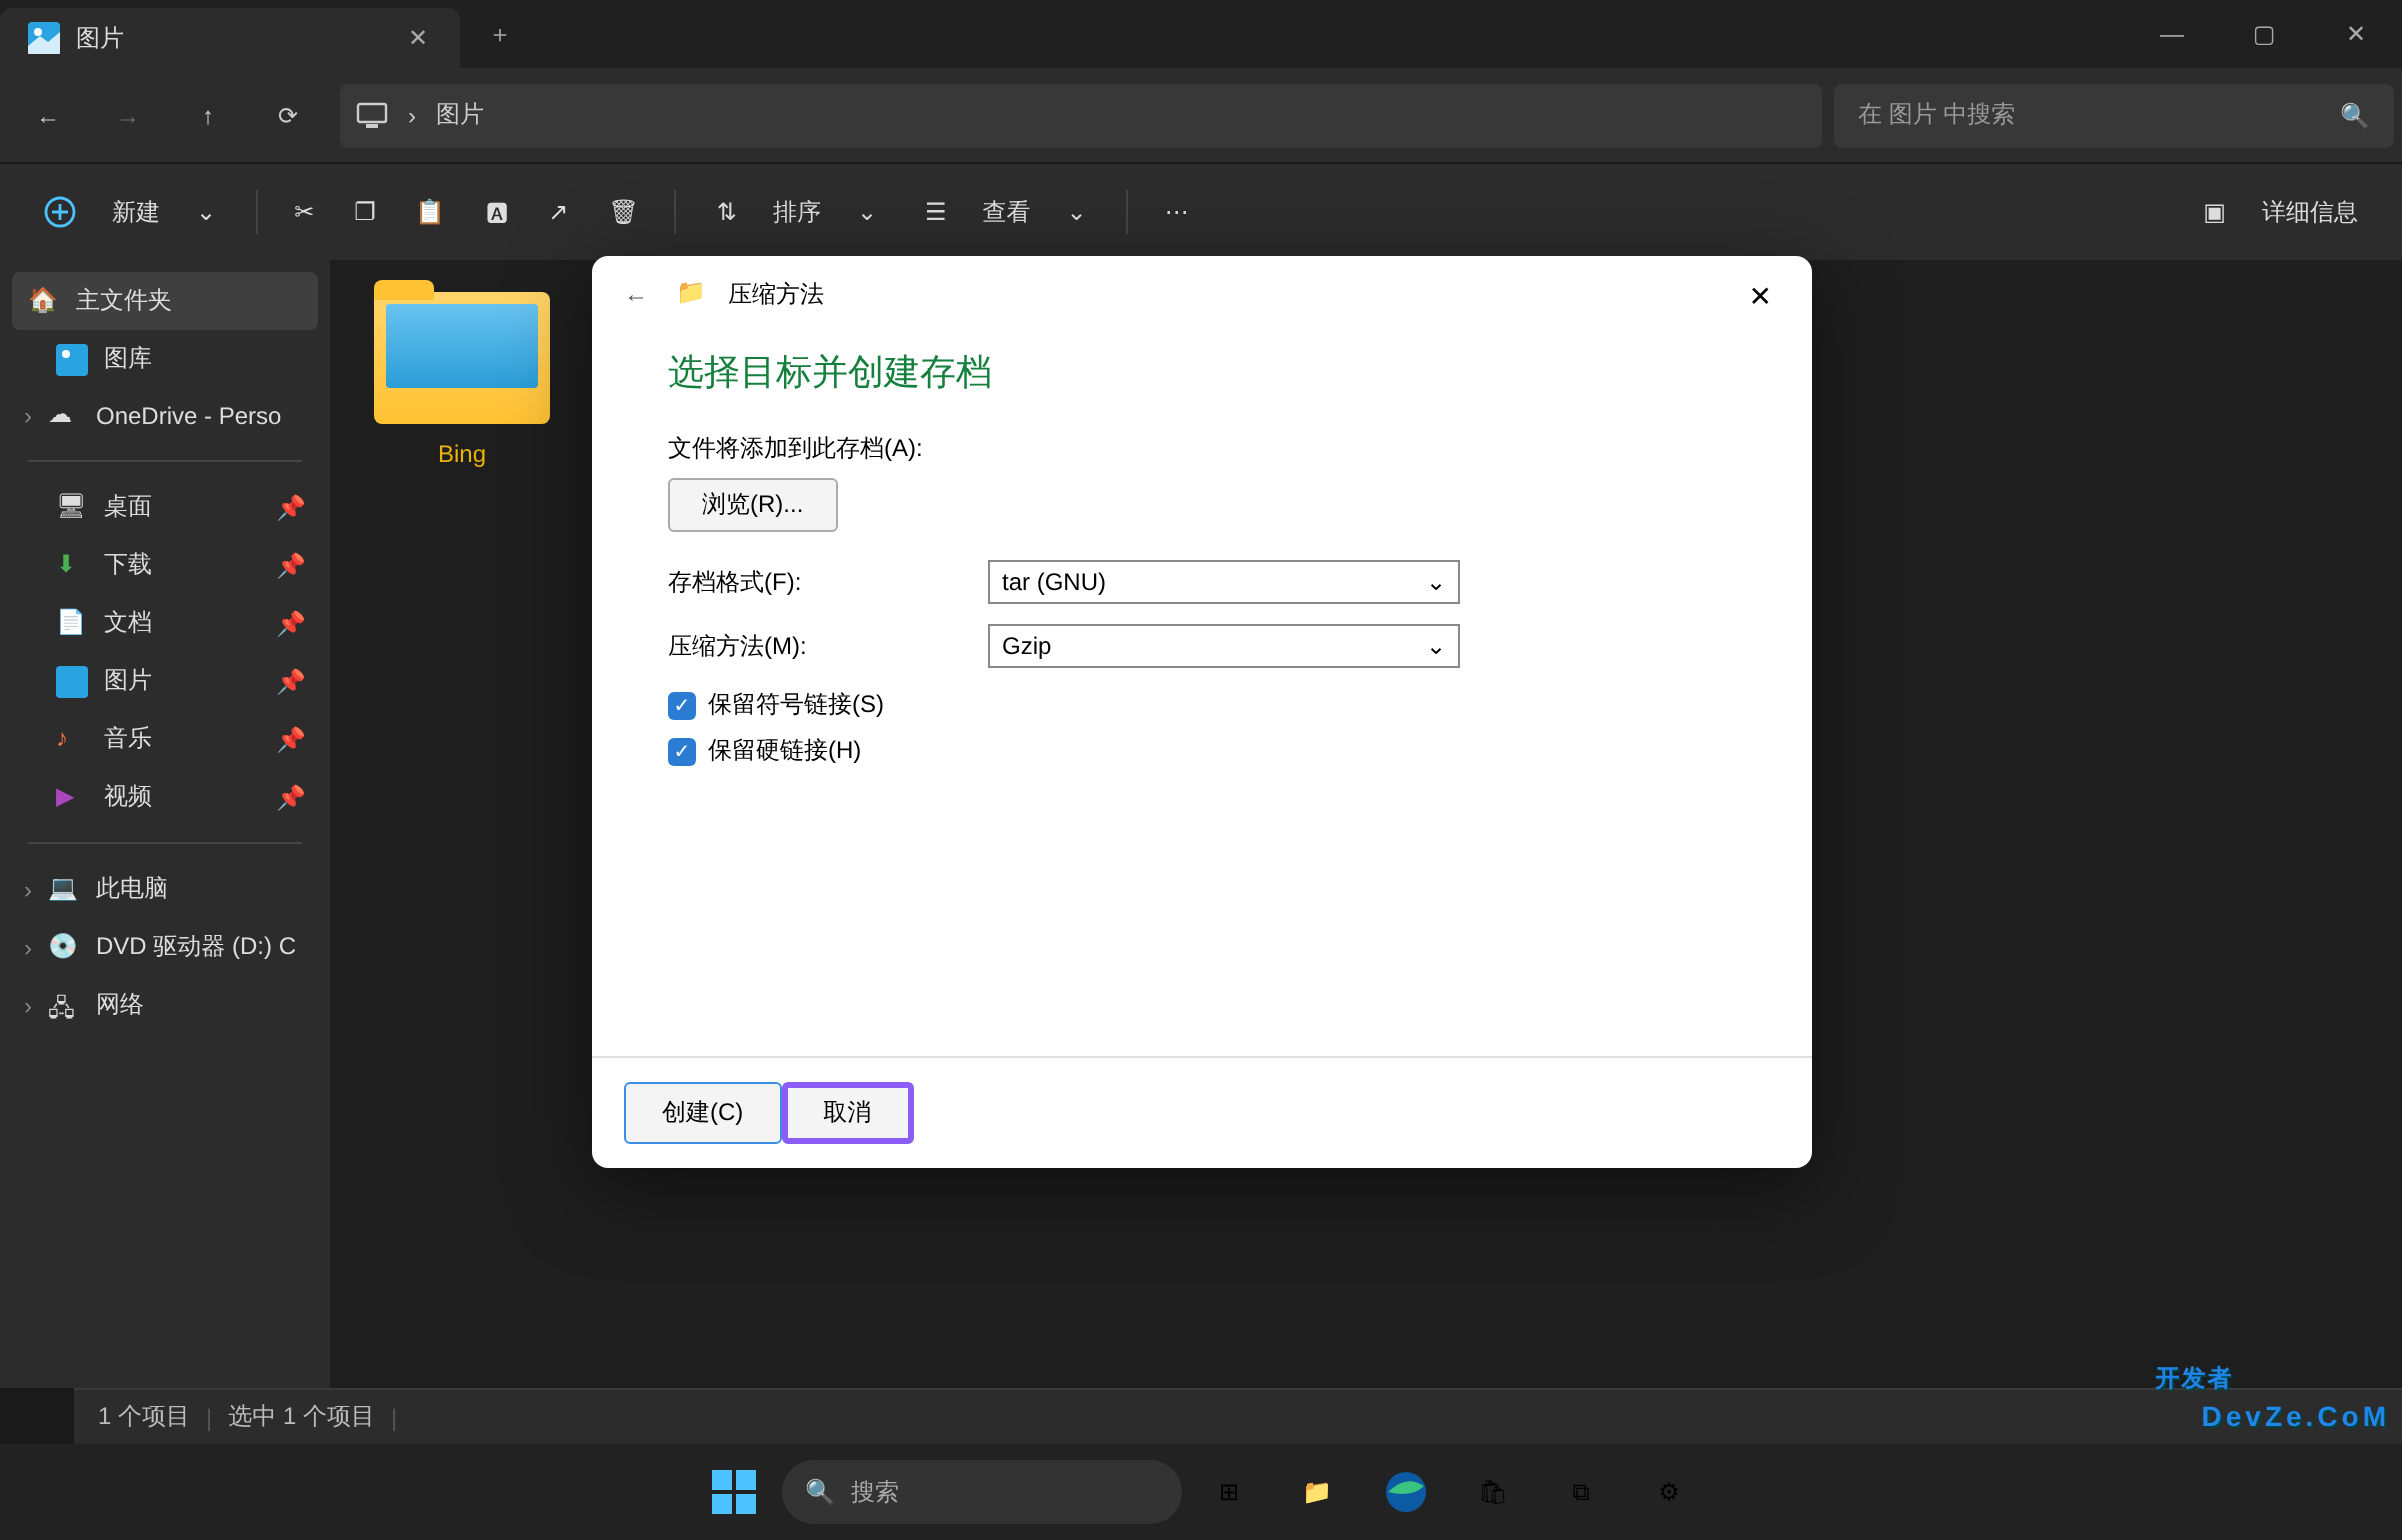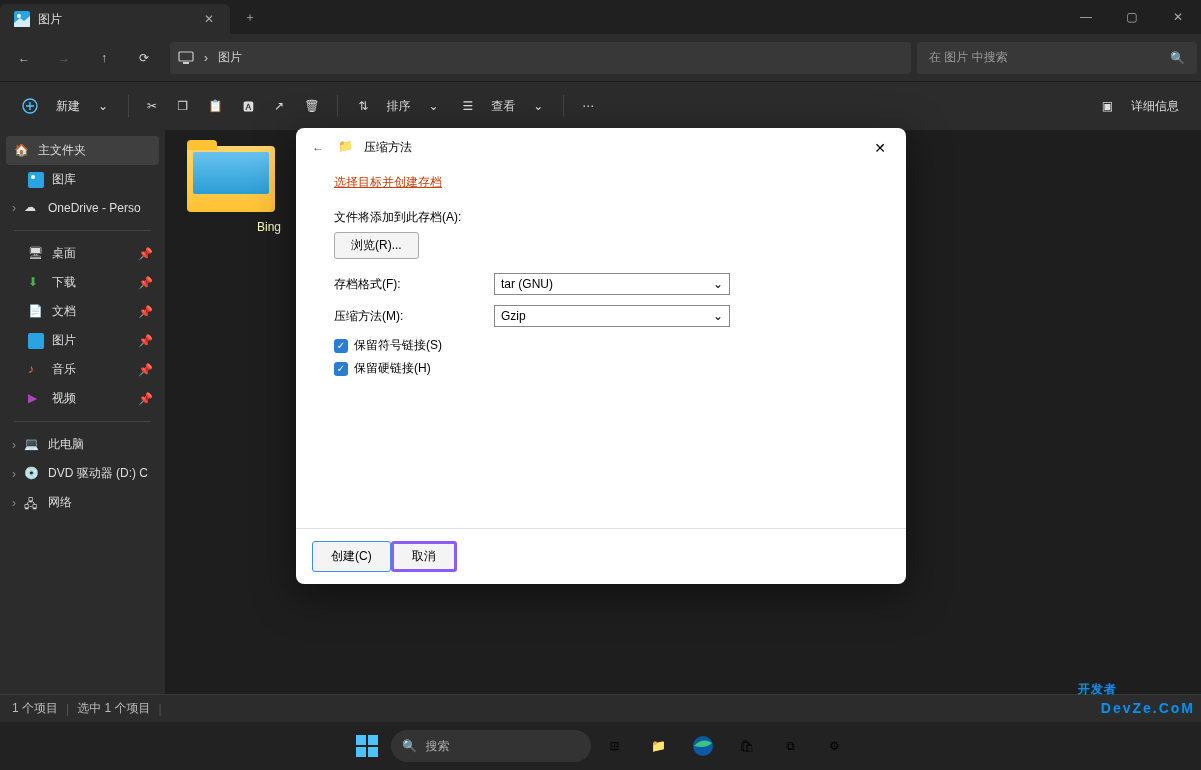--- a/index.html
+++ b/index.html
@@ -31,42 +31,42 @@
 
 .body { display: flex; height: calc(100% - 34px - 48px - 48px - 28px - 48px); background: #1e1e1e; }
 .sidebar { width: 165px; background: #2c2c2c; padding: 6px 0; overflow: hidden; }
 .sb-item { display: flex; align-items: center; gap: 8px; padding: 6px 12px; color: #ddd; cursor: pointer; white-space: nowrap; }
 .sb-item.indent { padding-left: 28px; }
 .sb-item.selected { background: #3f3f3f; border-radius: 4px; margin: 0 6px; padding-left: 8px; }
 .sb-item.pin { justify-content: space-between; }
 .sb-item .label-wrap { display: flex; align-items: center; gap: 8px; }
 .sb-sep { height: 1px; background: #444; margin: 8px 14px; }
 .content { flex: 1; background: #1e1e1e; padding: 16px; }
-.folder-item { width: 100px; text-align: right; color: #fef9c3; cursor: pointer; }
+.folder-item { width: 100px; text-align: center; color: #eab308; cursor: pointer; }
 .folder-icon { width: 88px; height: 66px; background: linear-gradient(#ffd56b, #ffc233); border-radius: 4px; position: relative; margin: 0 auto; }
 .folder-icon::before { content:""; position:absolute; top:-6px; left:0; width:30px; height:10px; background:#ffc233; border-top-left-radius:4px; border-top-right-radius:4px; }
 .folder-thumb { position:absolute; top:6px; left:6px; right:6px; bottom:18px; background:linear-gradient(#68c3f0,#2a9dd6); border-radius:2px; }
 .folder-label { margin-top: 8px; }
 
 
-.statusbar { height: 28px; background: #2c2c2c; color: #bbb; display: flex; align-items: center; padding: 0 12px; gap: 8px; border-top: 1px solid #3a3a3a; }
+.statusbar { height: 28px; background: #2c2c2c; color: #bbb; display: flex; align-items: center; padding: 0 12px; gap: 8px; border-top: 1px solid #3a3a3a; margin-left: 37px; }
 .statusbar .sep { color: #555; }
 
 
 .taskbar { position: absolute; bottom: 0; left: 0; right: 0; height: 48px; background: #222; display: flex; align-items: center; justify-content: center; gap: 4px; }
 .taskbar .tb-icon { width: 40px; height: 40px; display: flex; align-items: center; justify-content: center; cursor: pointer; border-radius: 4px; }
 .taskbar .search { width: 200px; height: 32px; background: #333; border-radius: 16px; display: flex; align-items: center; padding: 0 12px; gap: 8px; color: #aaa; }
 
 
 .dialog { position: absolute; top: 128px; left: 296px; width: 610px; height: 456px; background: #fff; border-radius: 8px; box-shadow: 0 10px 40px rgba(0,0,0,0.5); display: flex; flex-direction: column; color: #000; }
 .dlg-header { display: flex; align-items: center; padding: 8px 12px; gap: 10px; }
 .dlg-back { color: #555; cursor: pointer; padding: 4px; }
 .dlg-close { position: absolute; top: 8px; right: 12px; cursor: pointer; padding: 4px 8px; font-size: 14px; }
 .dlg-body { padding: 8px 38px 0 38px; flex: 1; }
-.dlg-heading { color: #c2410c; font-size: 12px; margin-bottom: 18px; text-decoration: underline; }
+.dlg-heading { color: #15803d; font-size: 18px; margin-bottom: 18px; }
 .field-label { margin-bottom: 6px; }
 .field-row { display: flex; gap: 8px; margin-bottom: 14px; }
 .text-input { flex: 1; border: 1px solid #888; padding: 4px 6px; font-size: 12px; }
 .browse-btn { border: 1px solid #aaa; padding: 4px 16px; background: #f4f4f4; cursor: pointer; border-radius:3px;}
 .form-row { display: flex; align-items: center; margin-bottom: 10px; }
 .form-row label { width: 160px; }
 .select { width: 236px; border: 1px solid #888; padding: 3px 6px; display: flex; justify-content: space-between; align-items: center; cursor: pointer; background:#fff; }
 .slider-wrap { width: 236px; }
 .slider-track { height: 4px; background: #d0d0d0; position: relative; border-radius: 2px; margin: 6px 0; }
 .slider-thumb { position: absolute; top: -6px; left: 62%; width: 12px; height: 16px; background: #2b7cd3; border-radius: 2px; }

